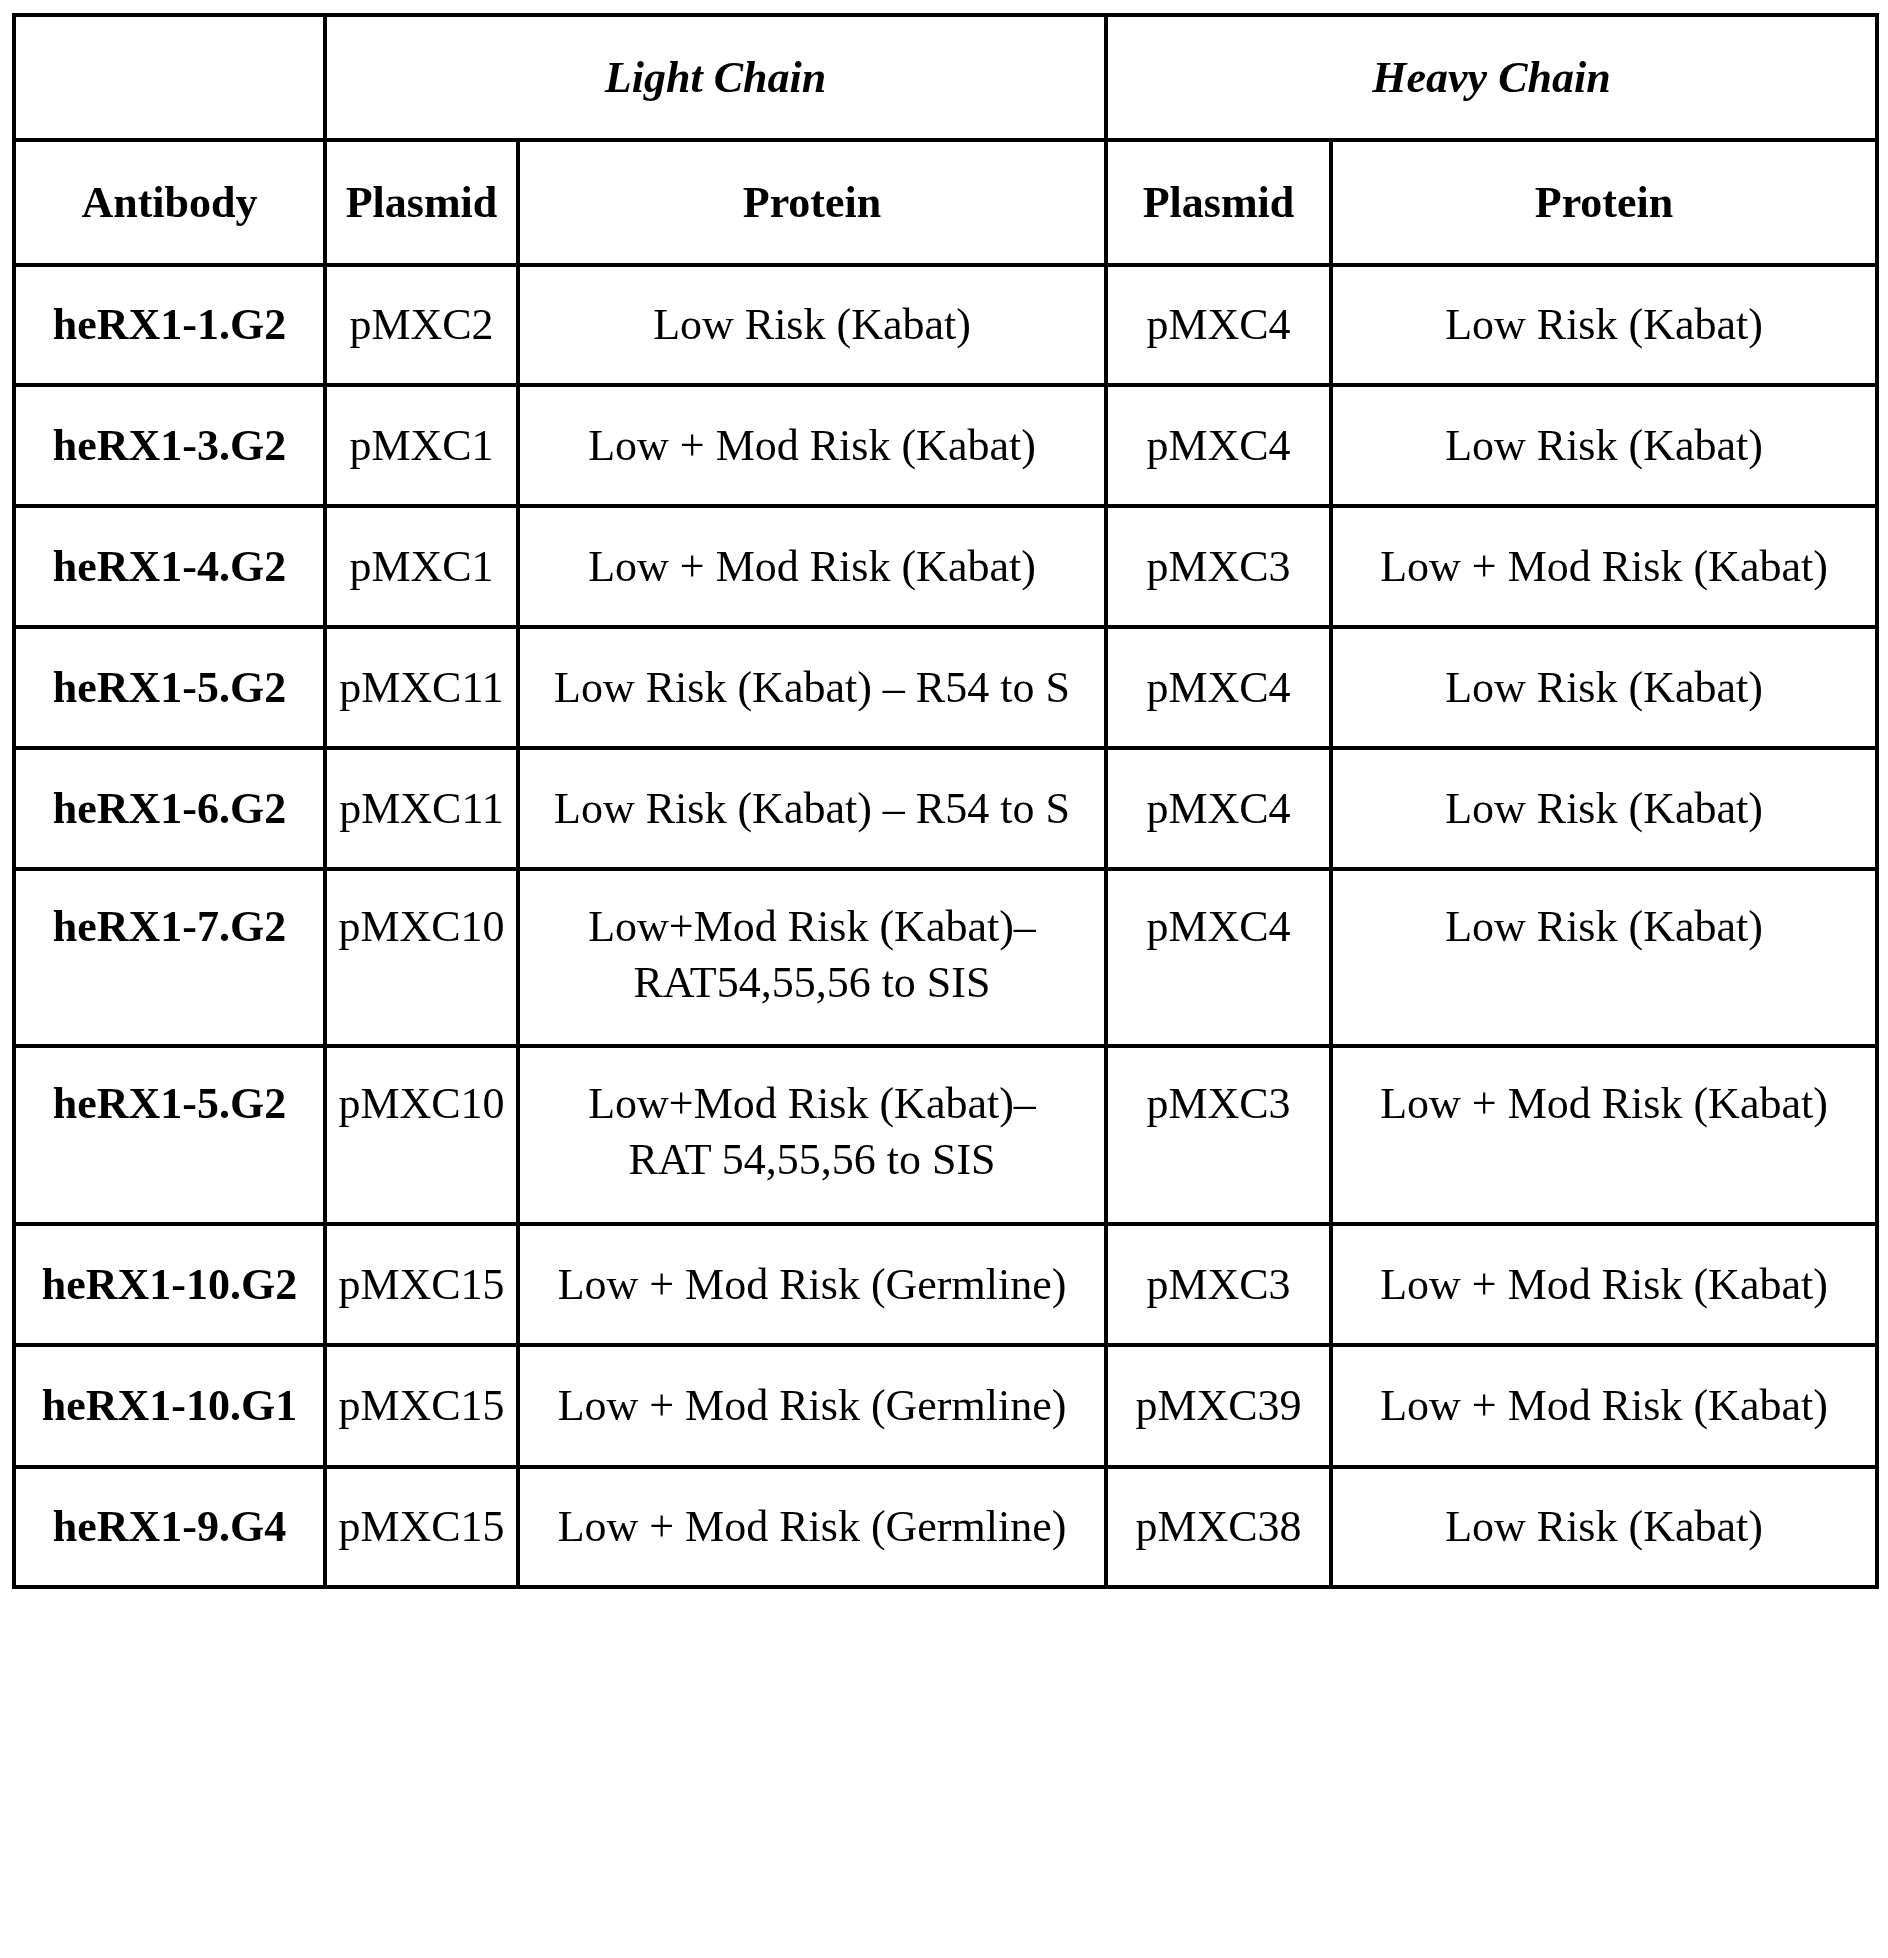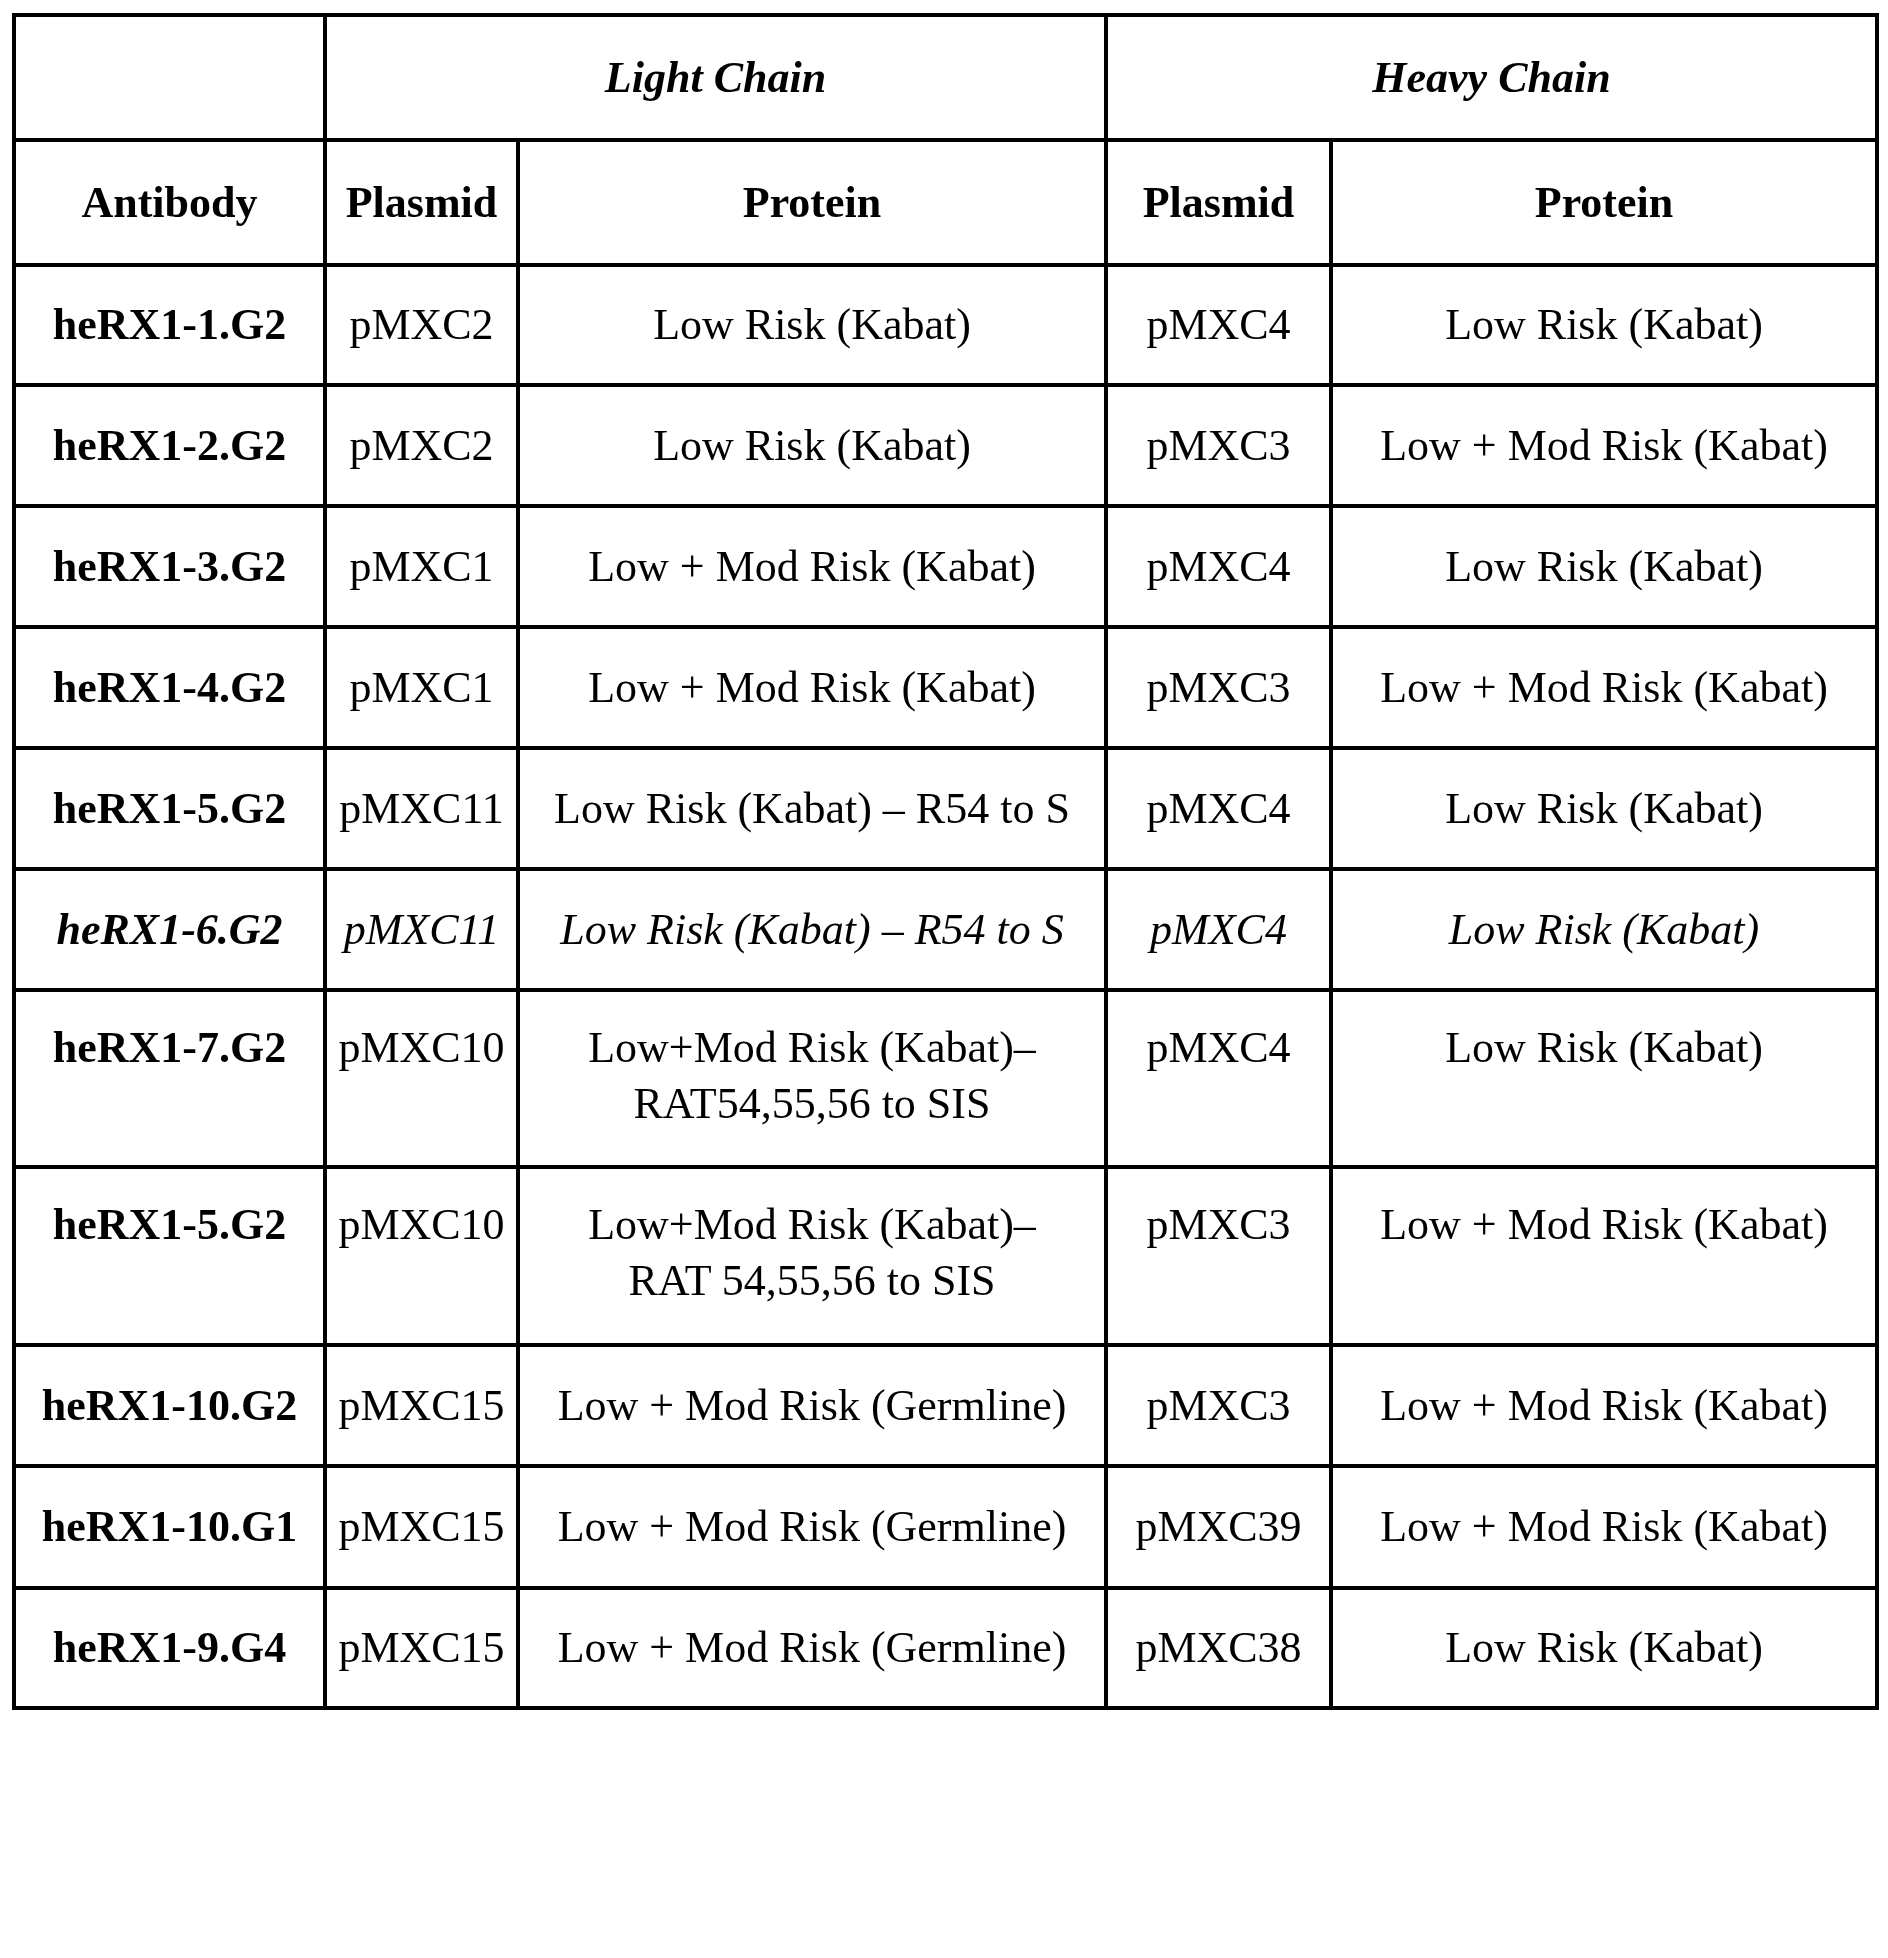--- a/index.html
+++ b/index.html
@@ -74,29 +74,20 @@
       <tr style="height: 120px;">
         <td class="ab">heRX1-1.G2</td>
         <td>pMXC2</td>
         <td class="lines">
           <span>Low Risk (Kabat)</span>
         </td>
         <td>pMXC4</td>
         <td>Low Risk (Kabat)</td>
       </tr>
       <tr style="height: 121px;">
-        <td class="ab">heRX1-2.G2</td>
-        <td>pMXC2</td>
-        <td class="lines">
-          <span>Low Risk (Kabat)</span>
-        </td>
-        <td>pMXC3</td>
-        <td>Low + Mod Risk (Kabat)</td>
-      </tr>
-      <tr style="height: 121px;">
         <td class="ab">heRX1-3.G2</td>
         <td>pMXC1</td>
         <td class="lines">
           <span>Low + Mod Risk (Kabat)</span>
         </td>
         <td>pMXC4</td>
         <td>Low Risk (Kabat)</td>
       </tr>
       <tr style="height: 121px;">
         <td class="ab">heRX1-4.G2</td>
@@ -109,21 +100,21 @@
       </tr>
       <tr style="height: 121px;">
         <td class="ab">heRX1-5.G2</td>
         <td>pMXC11</td>
         <td class="lines">
           <span>Low Risk (Kabat) – R54 to S</span>
         </td>
         <td>pMXC4</td>
         <td>Low Risk (Kabat)</td>
       </tr>
-      <tr style="height: 121px; font-style: italic;">
+      <tr style="height: 121px;">
         <td class="ab">heRX1-6.G2</td>
         <td>pMXC11</td>
         <td class="lines">
           <span>Low Risk (Kabat) – R54 to S</span>
         </td>
         <td>pMXC4</td>
         <td>Low Risk (Kabat)</td>
       </tr>
       <tr class="tall" style="height: 177px;">
         <td class="ab">heRX1-7.G2</td>

